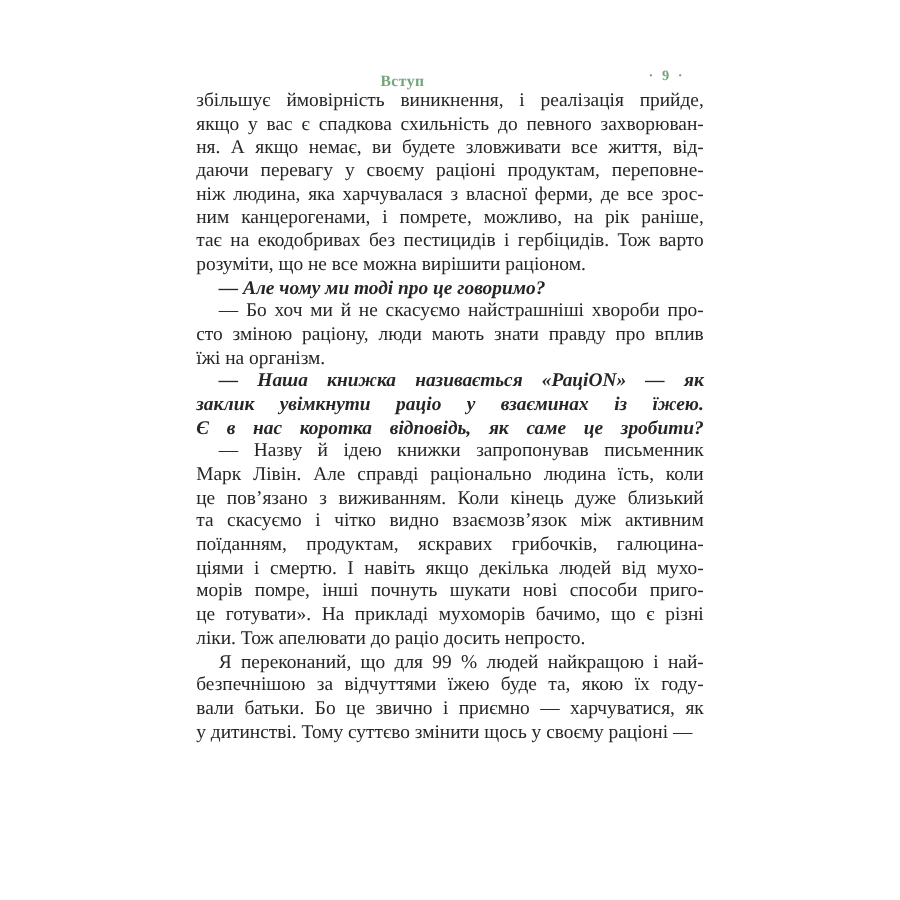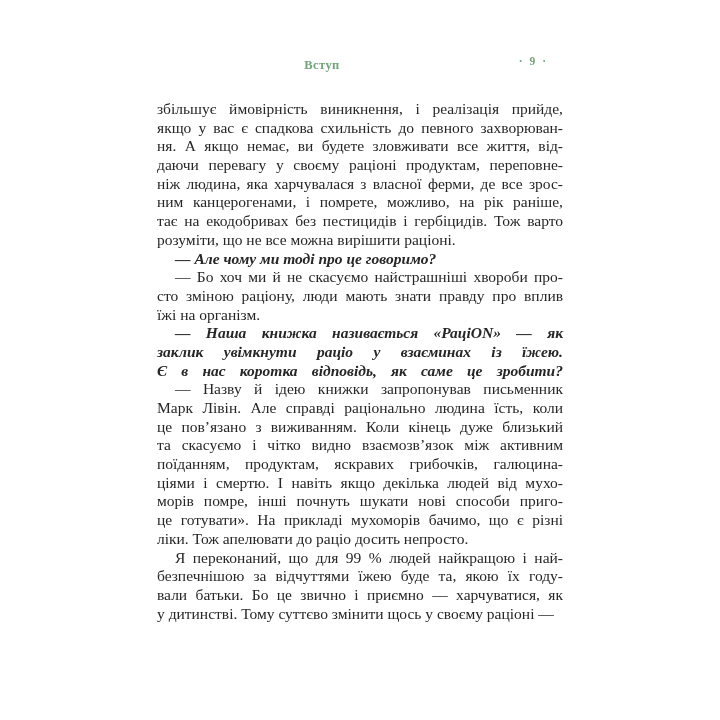--- a/index.html
+++ b/index.html
@@ -46,21 +46,21 @@
     font-size: 11.5px;
     font-weight: 700;
     letter-spacing: 2px;
     color: var(--accent, #73a47b);
     white-space: nowrap;
   }
   
   .text-block {
     position: absolute;
     left: 157px;
-    top: 100px;
+    top: 72px;
     width: 406px;
   }
   .ln {
     font-size: 15.5px;
     line-height: 18.7px;
     height: 18.7px;
     white-space: normal;
     text-align: left;
     color: var(--text, #262626);
   }
@@ -87,21 +87,21 @@
   </div>
 
   <div class="text-block">
     <div class="ln j">збільшує ймовірність виникнення, і реалізація прийде,</div>
     <div class="ln j">якщо у вас є спадкова схильність до певного захворюван-</div>
     <div class="ln j">ня. А якщо немає, ви будете зловживати все життя, від-</div>
     <div class="ln j">даючи перевагу у своєму раціоні продуктам, переповне-</div>
     <div class="ln j">ніж людина, яка харчувалася з власної ферми, де все зрос-</div>
     <div class="ln j">ним канцерогенами, і помрете, можливо, на рік раніше,</div>
     <div class="ln j">тає на екодобривах без пестицидів і гербіцидів. Тож варто</div>
-    <div class="ln">розуміти, що не все можна вирішити раціоні.</div>
+    <div class="ln">розуміти, що не все можна вирішити раціоном.</div>
     <div class="ln ind em">— Але чому ми тоді про це говоримо?</div>
     <div class="ln j ind">— Бо хоч ми й не скасуємо найстрашніші хвороби про-</div>
     <div class="ln j">сто зміною раціону, люди мають знати правду про вплив</div>
     <div class="ln">їжі на організм.</div>
     <div class="ln j ind em">— Наша книжка називається «РаціON» — як</div>
     <div class="ln j em">заклик увімкнути раціо у взаєминах із їжею.</div>
     <div class="ln j em">Є в нас коротка відповідь, як саме це зробити?</div>
     <div class="ln j ind">— Назву й ідею книжки запропонував письменник</div>
     <div class="ln j">Марк Лівін. Але справді раціонально людина їсть, коли</div>
     <div class="ln j">це пов’язано з виживанням. Коли кінець дуже близький</div>

